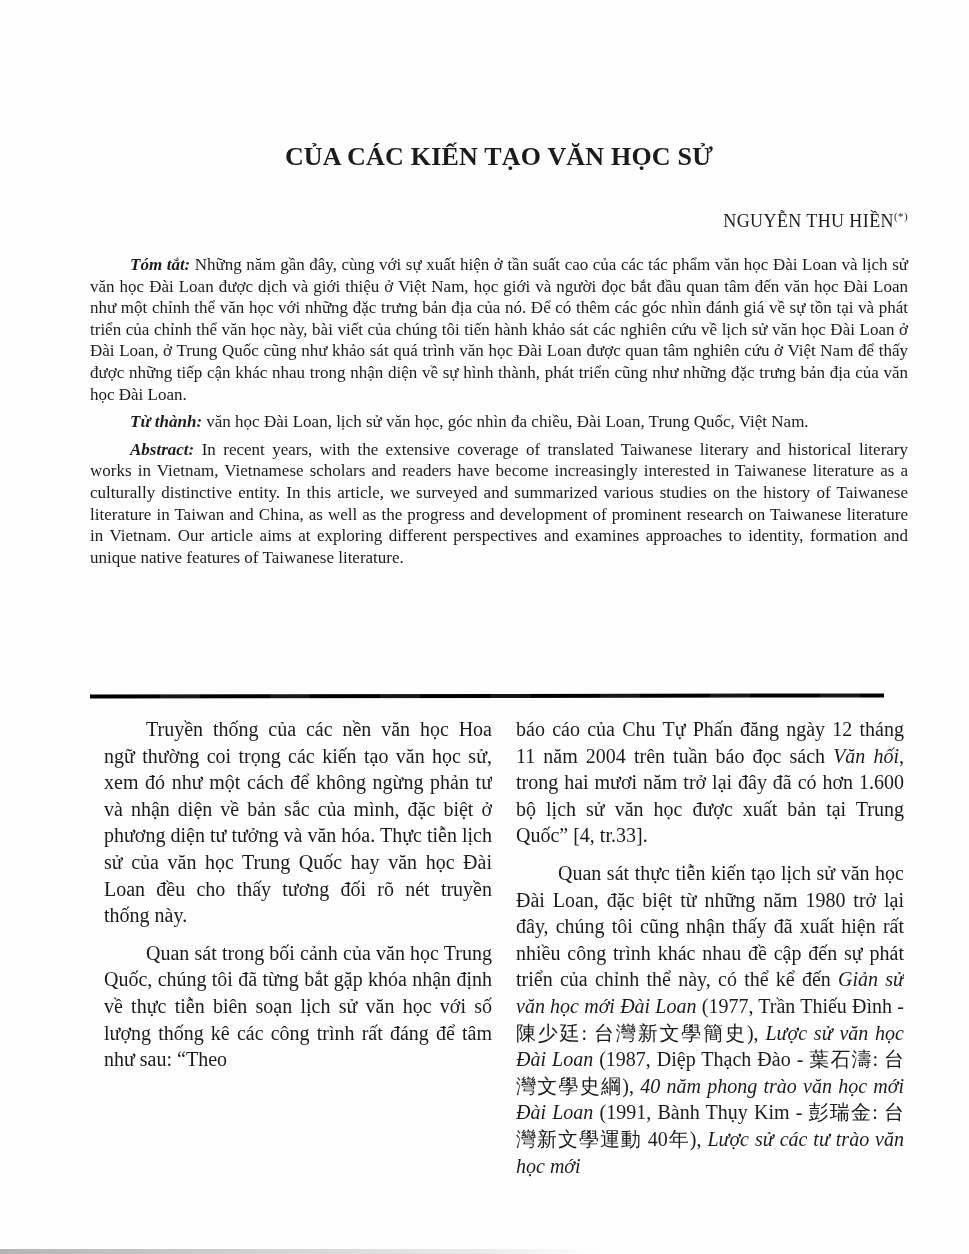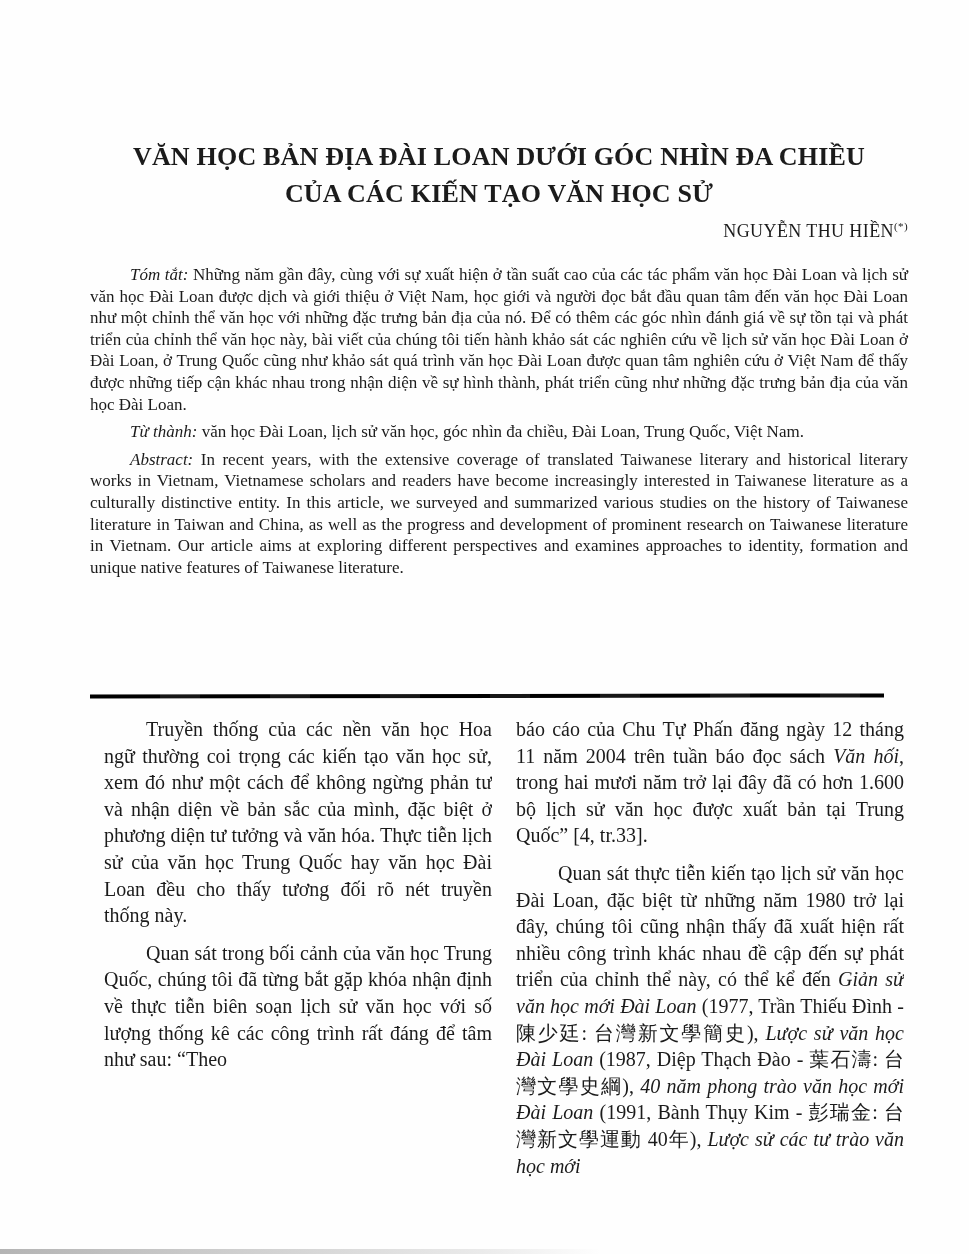--- a/index.html
+++ b/index.html
@@ -20,35 +20,35 @@
     width: 818px;
   }
   .title { 
     text-align: center;
     font-weight: 700;
     font-size: 26px;
     line-height: 37px;
     letter-spacing: .2px;
   }
   .author-line {
-    margin-top: 8px;
+    margin-top: 35px;
     text-align: right;
     font-size: 18px;
     letter-spacing: .4px;
   }
   .author-line sup { font-size: 11px; }
   .abstract-block { margin-top: 22px; }
   .abs-p {
     margin: 0 0 6px 0;
     font-size: 17px;
     line-height: 21.6px;
     text-align: justify;
     text-indent: 40px;
   }
-  .abs-p .lbl { font-weight: 400; font-style: italic; }
+  .abs-p .lbl { font-weight: 700; font-style: italic; }
   .divider {
     position: absolute;
     left: 90px;
     top: 694px;
     width: 794px;
     height: 4px;
     background: repeating-linear-gradient(90deg, #000 0 70px, #161616 70px 110px);
     transform: rotate(-0.08deg);
   }
   .cols {
@@ -95,21 +95,20 @@
   i { }
 </style>
 </head>
 <body>
 
 <div class="sheet">
 
   <div class="content">
 
     <div class="title">
-      <div>VĂN HỌC BẢN ĐỊA ĐÀI LOAN DƯỚI GÓC NHÌN ĐA CHIỀU</div>
       <div>CỦA CÁC KIẾN TẠO VĂN HỌC SỬ</div>
     </div>
 
     <div class="author-line"><span>NGUYỄN THU HIỀN</span><sup>(*)</sup>
     </div>
 
     <div class="abstract-block">
 
       <p class="abs-p"><span class="lbl">Tóm tắt:</span><span> Những năm gần đây, cùng với sự xuất hiện ở tần suất cao của các tác phẩm văn học Đài Loan và lịch sử văn học Đài Loan được dịch và giới thiệu ở Việt Nam, học giới và người đọc bắt đầu quan tâm đến văn học Đài Loan như một chỉnh thể văn học với những đặc trưng bản địa của nó. Để có thêm các góc nhìn đánh giá về sự tồn tại và phát triển của chỉnh thể văn học này, bài viết của chúng tôi tiến hành khảo sát các nghiên cứu về lịch sử văn học Đài Loan ở Đài Loan, ở Trung Quốc cũng như khảo sát quá trình văn học Đài Loan được quan tâm nghiên cứu ở Việt Nam để thấy được những tiếp cận khác nhau trong nhận diện về sự hình thành, phát triển cũng như những đặc trưng bản địa của văn học Đài Loan.</span></p>
 

